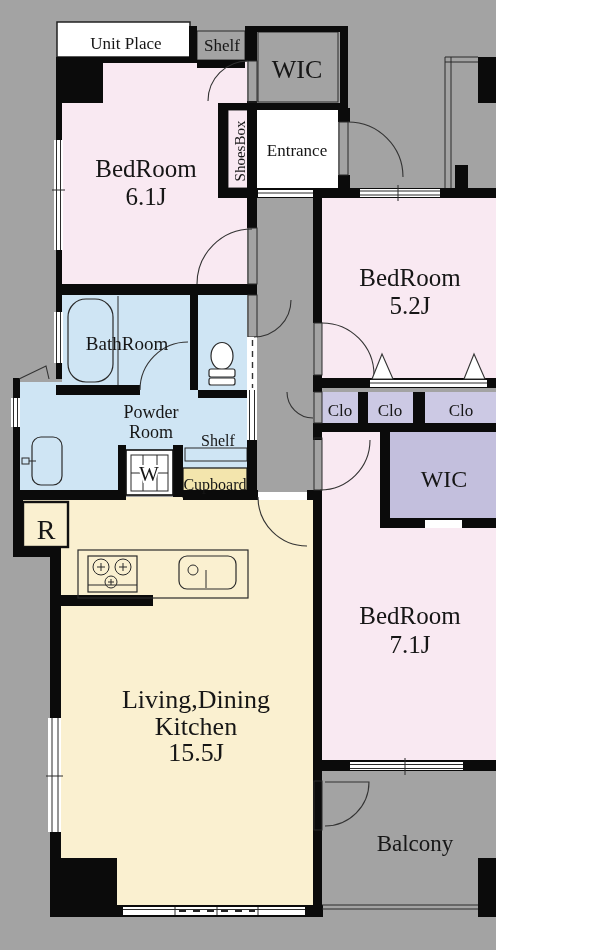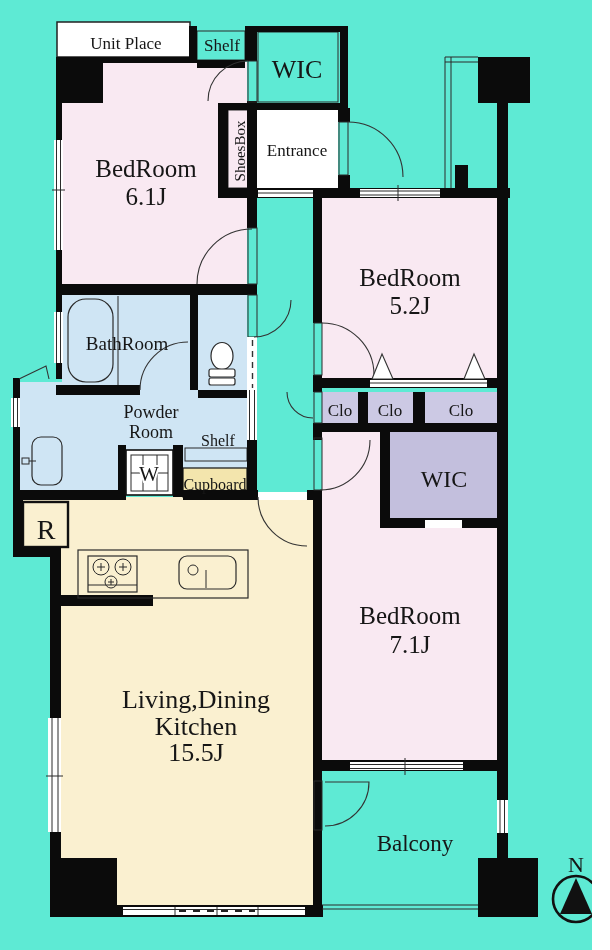--- a/index.html
+++ b/index.html
@@ -1,16 +1,16 @@
 <!DOCTYPE html>
 <html><head>
 <meta charset="utf-8">
 <style>
   html,body{margin:0;padding:0;background:#ffffff;}
-  .plan-wrap{position:relative;width:592px;height:950px;background:#5eead4;overflow:hidden;}
+  .plan-wrap{position:relative;width:496px;height:950px;background:#a3a3a3;overflow:hidden;}
   svg{display:block}
   .wall{fill:#0b0b0b}
   .pink{fill:#f9e9f2}
   .blue{fill:#cfe5f4}
   .lav{fill:#ccc9e4}
   .lav2{fill:#c3bfdd}
   .lav3{fill:#b3b0d2}
   .cream{fill:#faf0d0}
   .yellow{fill:#f3e5ad}
   .white{fill:#ffffff}

